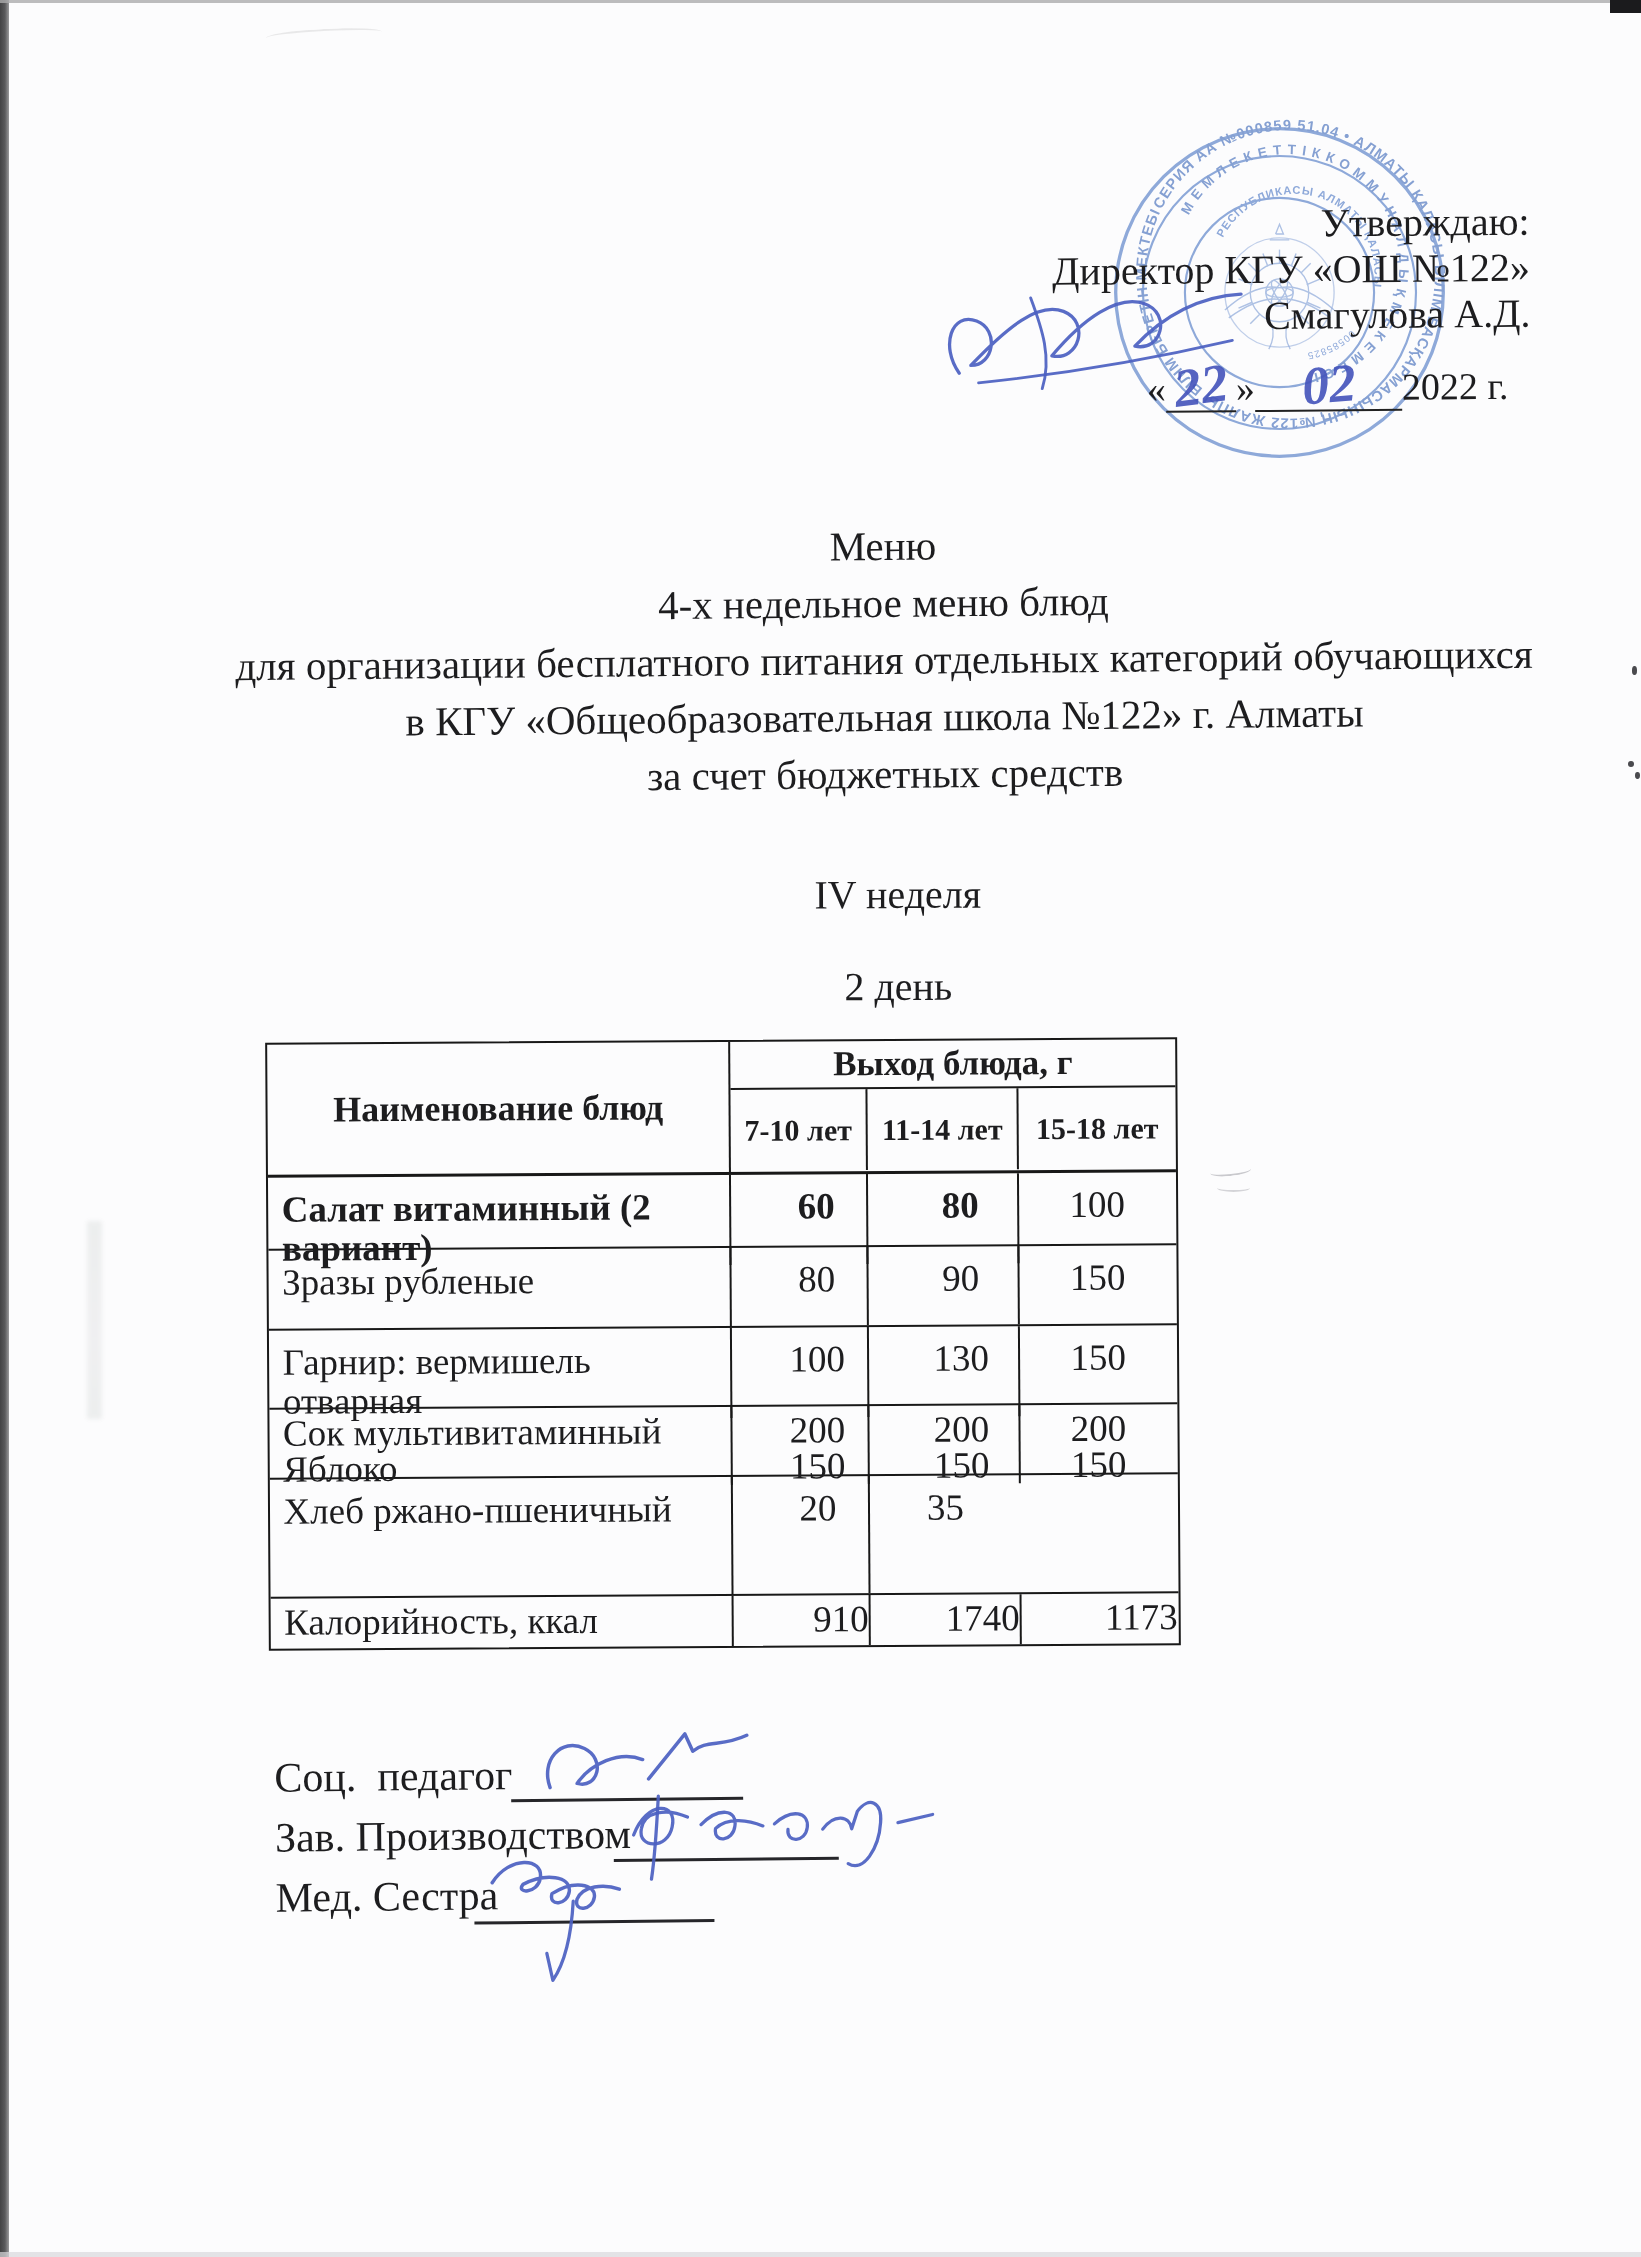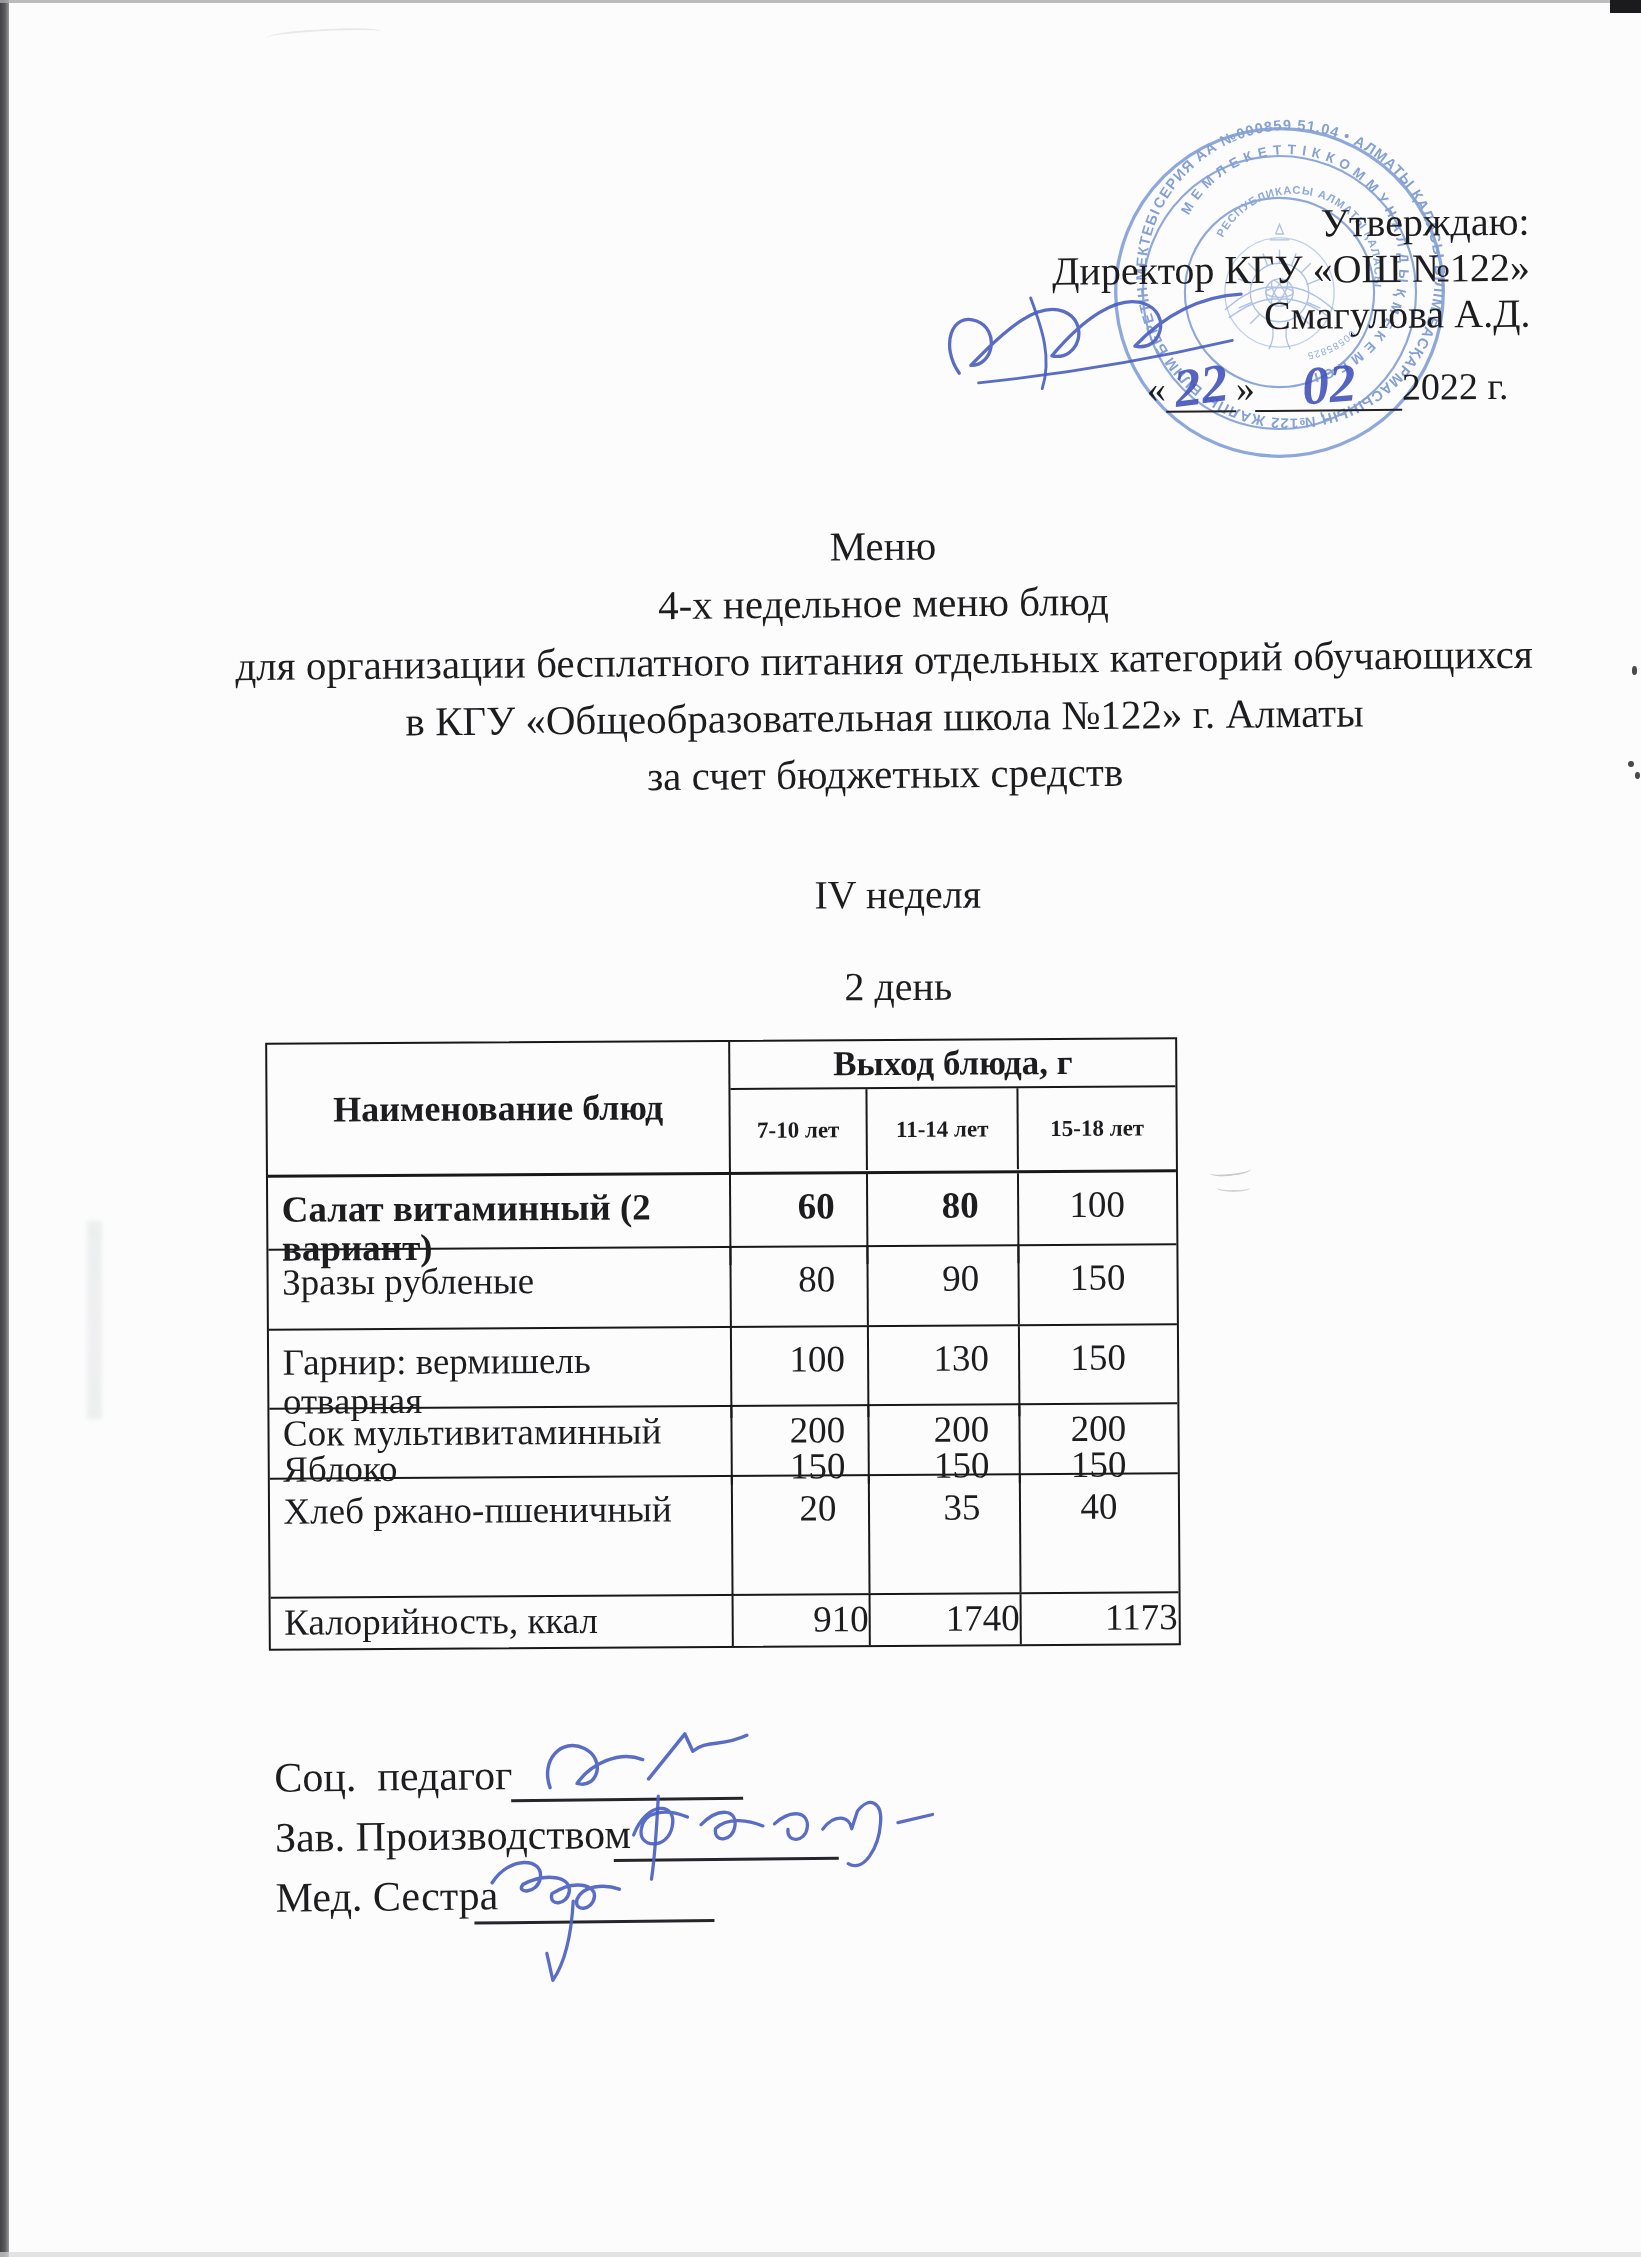--- a/index.html
+++ b/index.html
@@ -46,21 +46,21 @@
   
   .tbl{position:absolute;left:267px;top:1040px;width:908px;border:2.9px solid #181818;
     transform:rotate(-0.35deg);font-size:37px;background:rgba(255,255,255,0.0);}
   .tbl *{box-sizing:border-box;}
   .hdr{display:grid;grid-template-columns:463px 1fr;height:133px;border-bottom:3.9px solid #181818;}
   .hname{display:flex;align-items:center;justify-content:center;font-weight:bold;font-size:36px;
     border-right:2.9px solid #181818;}
   .hgroup{height:48px;border-bottom:2.9px solid #181818;text-align:center;font-weight:bold;
     font-size:35px;line-height:46px;}
   .hages{display:grid;grid-template-columns:137px 151px 1fr;height:81px;}
-  .hage{display:flex;align-items:center;justify-content:center;font-weight:bold;font-size:23px;}
+  .hage{display:flex;align-items:center;justify-content:center;font-weight:bold;font-size:30px;}
   .hage:not(:last-child){border-right:2.9px solid #181818;}
   .trow{display:grid;grid-template-columns:463px 137px 151px 156px;border-bottom:2.9px solid #181818;}
   .trow:last-child{border-bottom:none;}
   .r1{height:73px;} .r2{height:80px;} .r3{height:79px;} .r4{height:70px;} .r5{height:119px;} .r6{height:50px;}
   .cname{padding:11.6px 5.8px 0 13.5px;border-right:2.9px solid #181818;line-height:39px;}
   .cval{padding-top:11.6px;text-align:center;line-height:39px;}
   .cval:not(:last-child){border-right:2.9px solid #181818;margin-left:35px;}
   .bold{font-weight:bold;}
   .normalw{font-weight:normal;}
   .r4 .cname,.r4 .cval{padding-top:5.8px;line-height:36px;}
@@ -219,21 +219,20 @@
       </div>
       <div class="cval">
         <div>200</div>
         <div>150</div>
       </div>
     </div>
     <div class="trow r5">
       <div class="cname">Хлеб ржано-пшеничный</div>
       <div class="cval">20</div>
       <div class="cval">35</div>
-      <div class="cval">40</div>
     </div>
     <div class="trow r6">
       <div class="cname">Калорийность, ккал</div>
       <div class="cval">910</div>
       <div class="cval">1740</div>
       <div class="cval">1173</div>
     </div>
   </div>
 
   <div class="sigblock">

